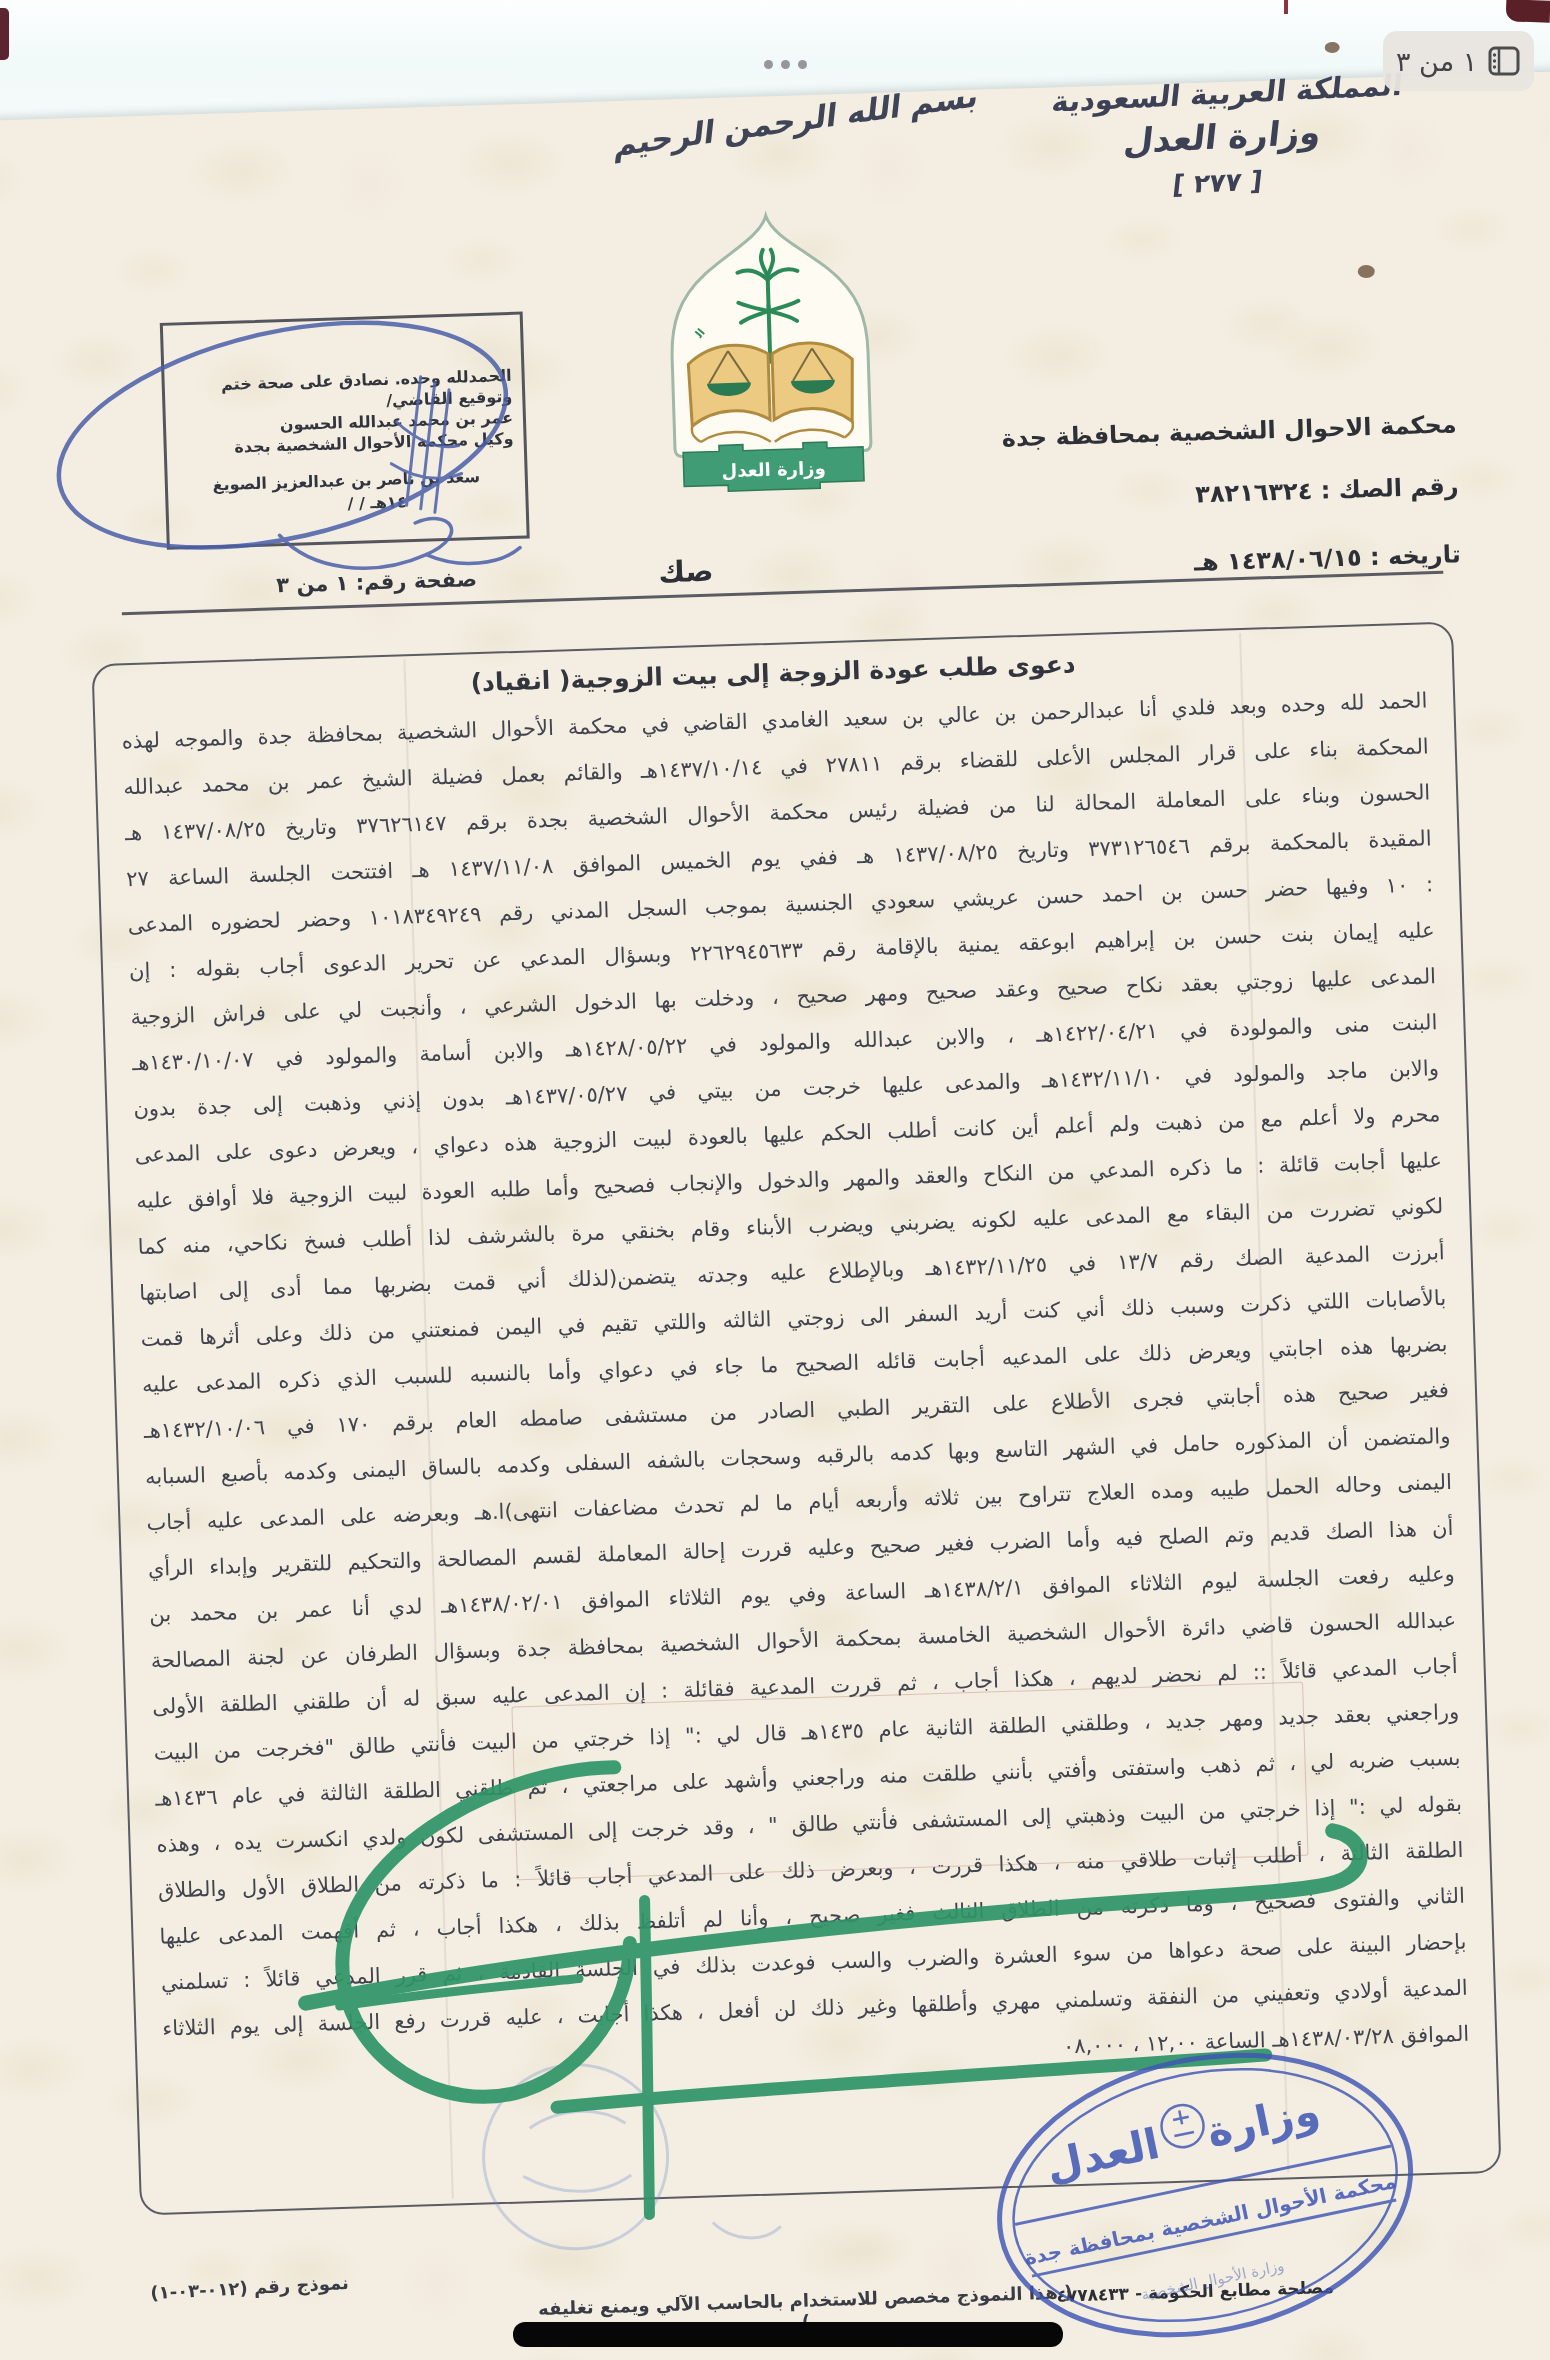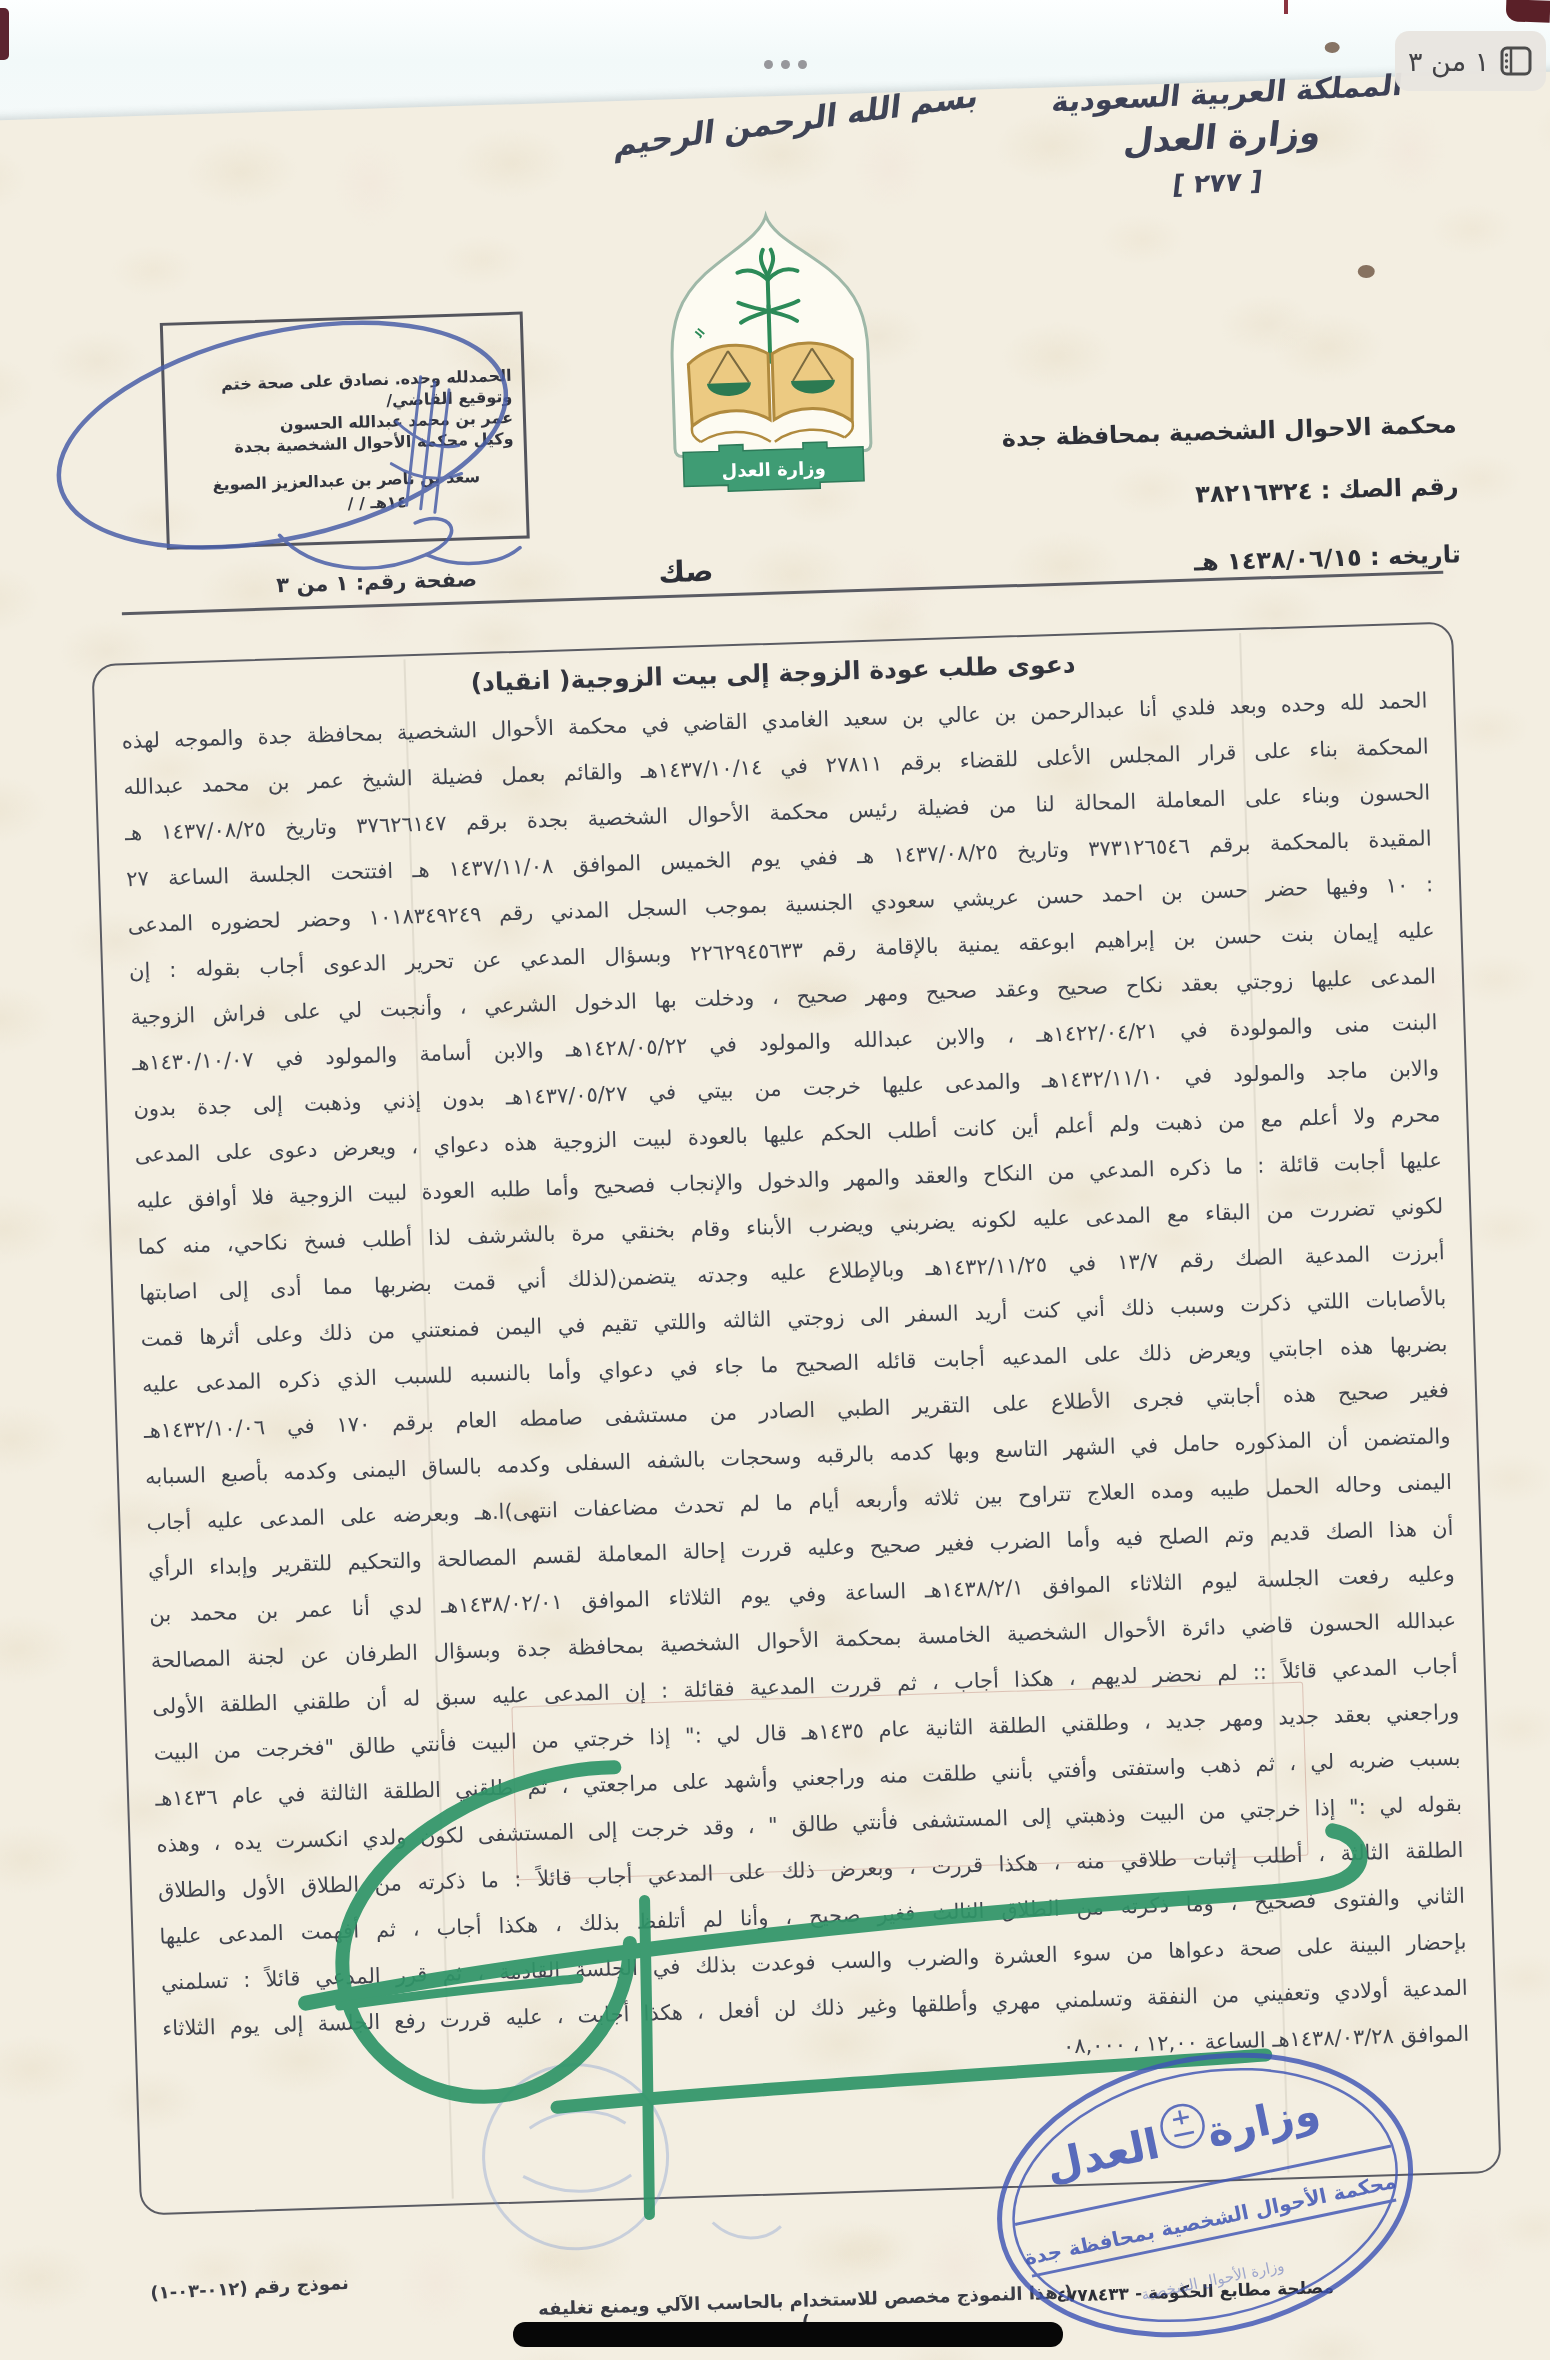--- a/index.html
+++ b/index.html
@@ -54,21 +54,21 @@
     color:#3a3c45;transform:rotate(-1.2deg);}
   .speck{border-radius:50%;background:#6b5340;opacity:.8;}
   
   .redaction{left:513px;top:2322px;width:550px;height:25px;background:#070707;border-radius:12px;}
   .corner-tl{left:0;top:8px;width:9px;height:52px;background:#5c2430;border-radius:0 5px 5px 0;}
   .corner-tr{left:1506px;top:0;width:44px;height:22px;background:#5a2028;border-radius:0 0 0 12px;transform:rotate(2deg);}
   .tick-tr{left:1284px;top:0;width:4px;height:14px;background:#8a3440;}
   .dots{left:764px;top:60px;display:flex;gap:8px;}
   .dots span{width:9px;height:9px;border-radius:50%;background:#97979b;}
   .pill{left:1383px;top:31px;height:60px;display:flex;align-items:center;gap:10px;
-    padding:0 13px;background:rgba(232,229,224,.96);border-radius:14px;direction:rtl;margin-left:12px;}
+    padding:0 13px;background:rgba(232,229,224,.96);border-radius:14px;direction:rtl;}
   .pill-label{font-size:27px;color:#434347;}
   svg text{font-family:"DejaVu Sans",sans-serif;}
 </style>
 </head>
 <body>
 
 <div class="viewport">
 
   <div class="sheet"></div>
 

